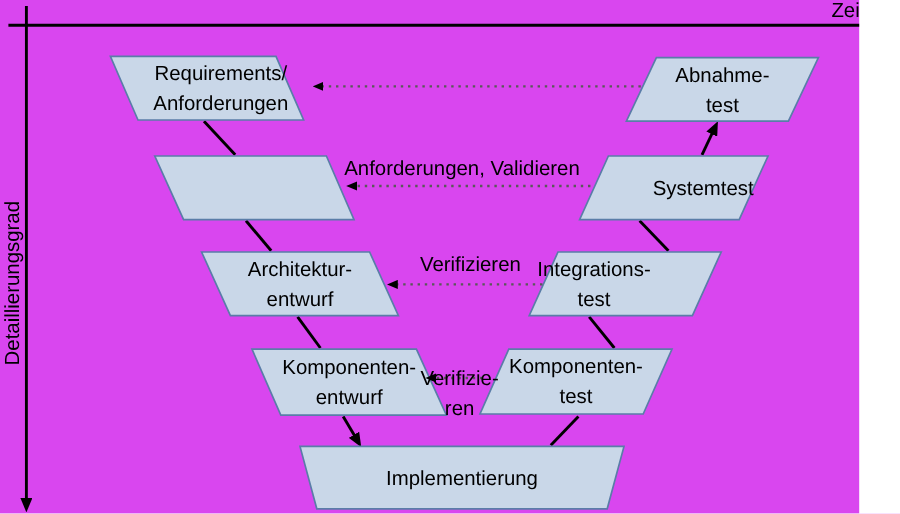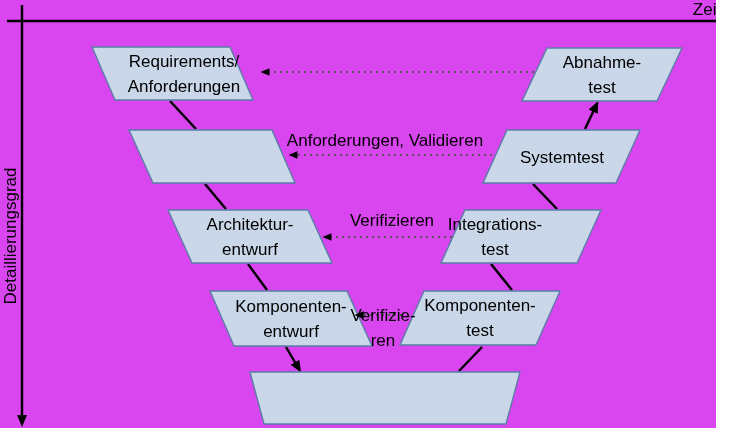--- a/index.html
+++ b/index.html
@@ -110,29 +110,32 @@
     <span class="ln">Anforderungen</span>
   </div>
   <div class="box-label" style="left:250px; top:237px;text-align:center;">
     <span class="ln">Architektur-</span>
     <span class="ln">entwurf</span>
   </div>
   <div class="box-label" style="left:291px; top:319px;">
     <span class="ln">Komponenten-</span>
     <span class="ln">entwurf</span>
   </div>
+  <div class="box-label" style="left:385px; top:399px;">
+    <span class="ln">Implementierung</span>
+  </div>
   <div class="box-label" style="left:480px; top:318px;">
     <span class="ln">Komponenten-</span>
     <span class="ln">test</span>
   </div>
   <div class="box-label" style="left:495px; top:237px;">
     <span class="ln">Integrations-</span>
     <span class="ln">test</span>
   </div>
-  <div class="box-label" style="left:562px; top:157px;">
+  <div class="box-label" style="left:586px; top:157px;">
     <span class="ln">Systemtest</span>
   </div>
   <div class="box-label" style="left:602px; top:75px;">
     <span class="ln">Abnahme-</span>
     <span class="ln">test</span>
   </div>
 
   <div class="arrow-label" style="left:385px; top:140px;">Anforderungen, Validieren</div>
   <div class="arrow-label" style="left:392px; top:220px;">Verifizieren</div>
   <div class="arrow-label" style="left:383px; top:328px;">

